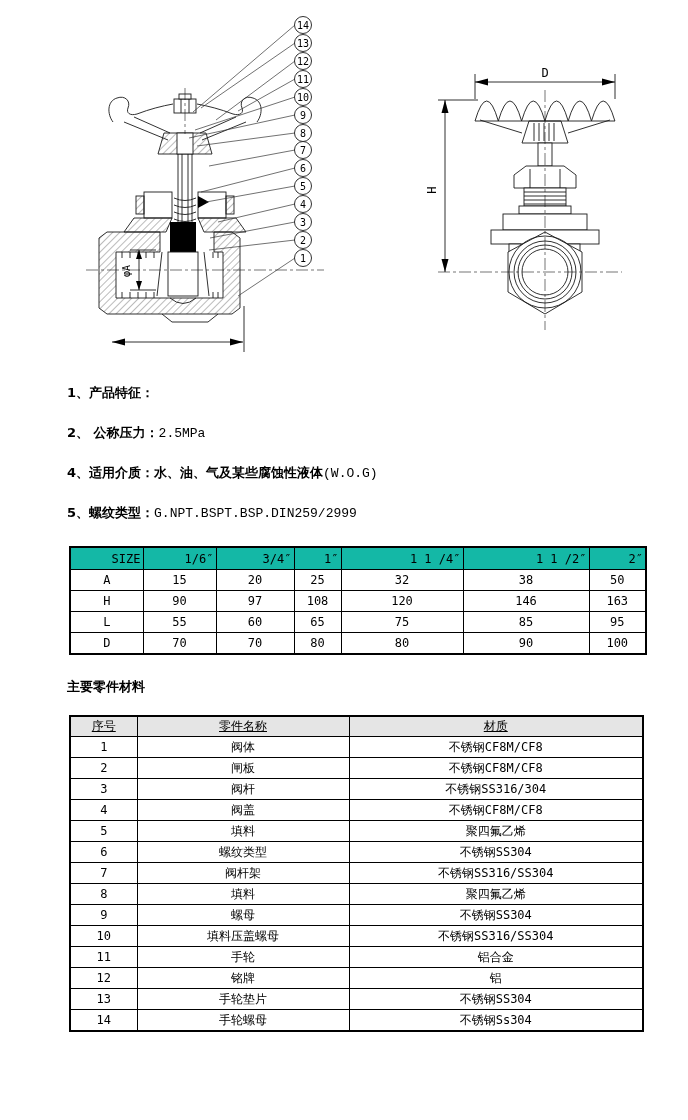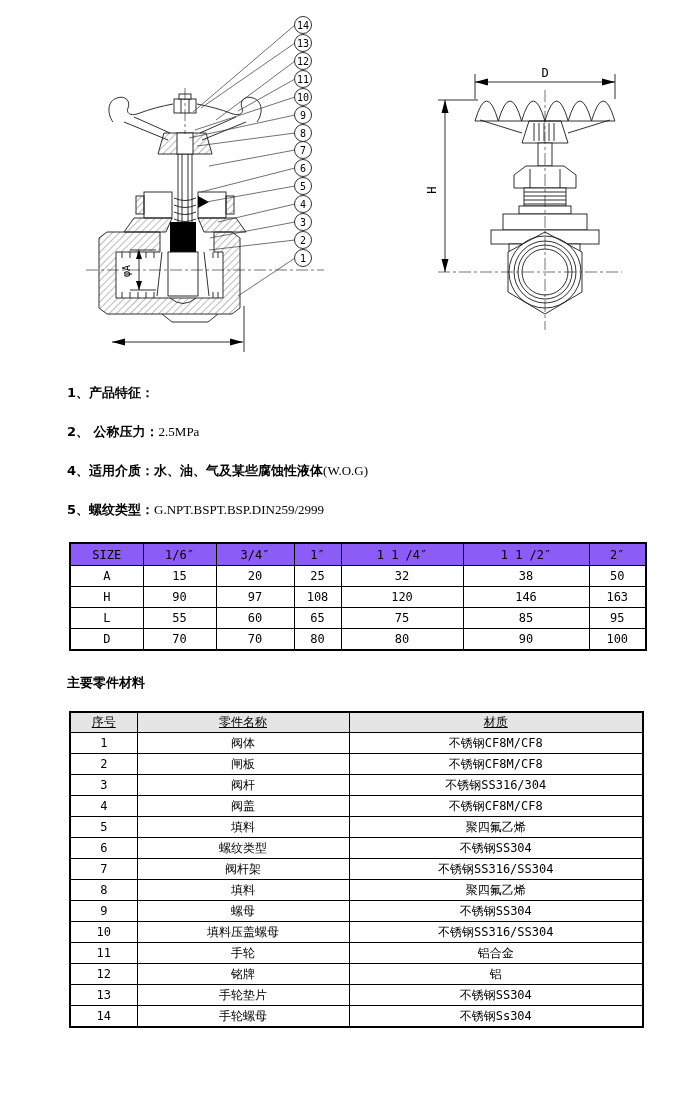--- a/index.html
+++ b/index.html
@@ -13,40 +13,40 @@
     margin-left:12px;
   }
   svg text{font-family:"DejaVu Sans Mono","DejaVu Sans",monospace;}
   .features{margin:6px 0 0 55px;}
   .feature-line{
     font-size:13px;line-height:13px;
     margin:0 0 26px 0;
     white-space:pre;
   }
   .feature-label{font-weight:bold;}
-  .feature-value{font-weight:normal;font-family:Liberation Serif, serif;text-align:center;}
+  .feature-value{font-weight:normal;font-family:Liberation Mono, monospace;text-align:center;}
   .section-title-row{margin:16px 0 0 55px;font-size:13px;line-height:15px;font-weight:bold;}
   .unit-label{display:inline-block;margin-left:70px;font-weight:bold;}
   table{
     border-collapse:collapse;
     margin:20px 0 0 57px;
     border:2px solid #000;
     table-layout:fixed;
     font-size:12px;
   }
   th,td{
     border:1px solid #000;
     text-align:center;
     vertical-align:middle;
     padding:0 2px;
     font-weight:normal;
     font-family:"DejaVu Sans Mono","DejaVu Sans",monospace;
     overflow:hidden;white-space:nowrap;
   }
-  .dims-table th{height:21px;background:#8b5cf6;}
+  .dims-table th{height:21px;background:#14b8a6;text-align:right;}
   .dims-table td{height:20px;}
   .materials-title{margin:24px 0 0 55px;font-size:13px;line-height:15px;font-weight:bold;}
   .materials-table{margin-top:21px;}
   .materials-table th{height:19px;background:#e5e5e5;text-decoration:underline;}
   .materials-table td{height:20px;}
 </style>
 </head>
 <body>
 
 <div class="page">

